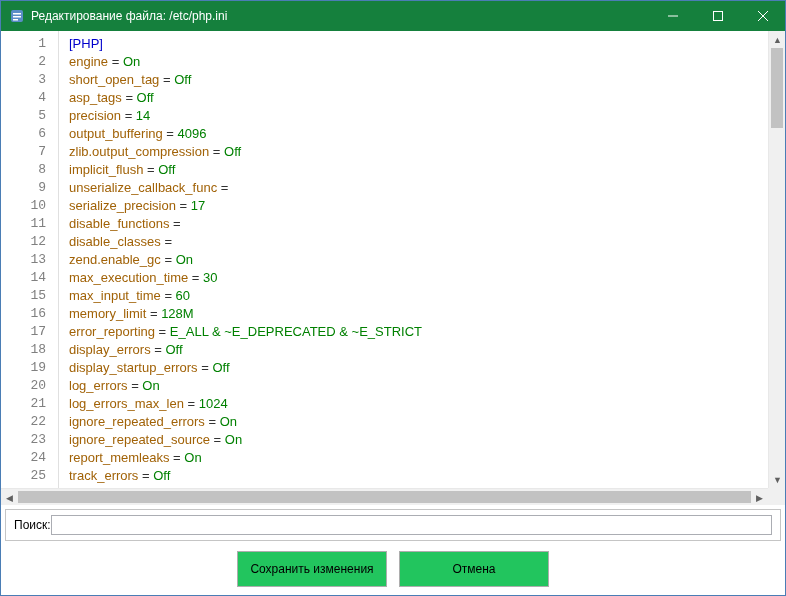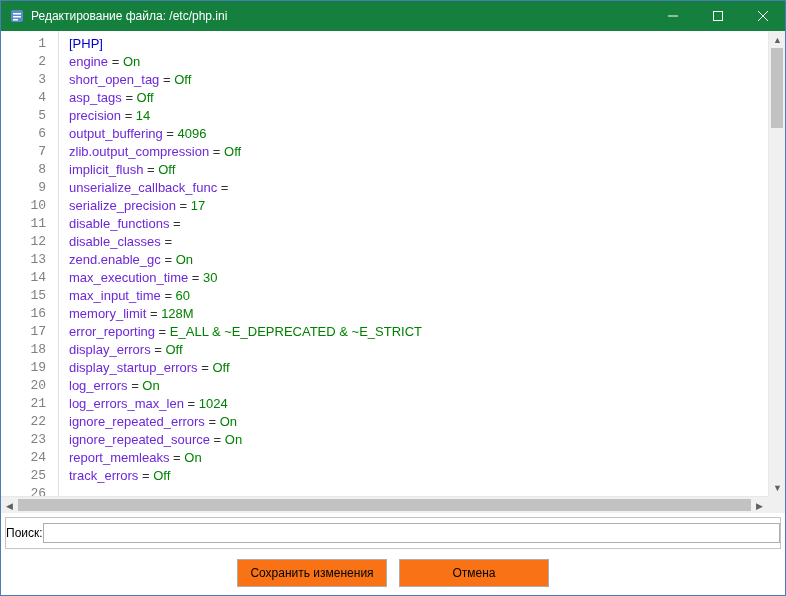--- a/index.html
+++ b/index.html
@@ -80,21 +80,21 @@
   font-family: Liberation Sans, sans-serif;
   font-size: 13px;
   overflow: hidden;
 }
 .code .cl {
   line-height: 18px;
   height: 18px;
   white-space: pre;
 }
 .tok-section { color: #0000cc; }
-.tok-key { color: #6d28d9; }
+.tok-key { color: #a16207; }
 .tok-eq { color: #333; }
 .tok-val { color: #008000; }
 
 .vscroll {
   width: 17px;
   background: #f0f0f0;
   border-left: 1px solid #e8e8e8;
   position: relative;
   flex-shrink: 0;
 }
@@ -155,21 +155,21 @@
   bottom: 0;
   width: 17px;
   height: 17px;
   background: #f0f0f0;
 }
 .hscroll-wrap { position: relative; }
 
 .search-bar {
   border: 1px solid #c5c5c5;
   margin: 4px;
-  padding: 5px 0;
+  padding: 5px 8px;
   display: flex;
   align-items: center;
   gap: 0;
   flex-shrink: 0;
   background: #fff;
 }
 .search-bar label {
   font-size: 12px;
   color: #000;
 }
@@ -185,23 +185,23 @@
 .button-bar {
   display: flex;
   justify-content: center;
   gap: 12px;
   padding: 6px 0 8px 0;
   flex-shrink: 0;
   background: #fff;
 }
 .button-bar button {
   min-width: 150px;
-  height: 28px;
+  height: 36px;
   border: 1px solid #adadad;
-  background: #f97316;
+  background: #22c55e;
   font-size: 12px;
   cursor: pointer;
   font-family: inherit;
 }
 </style>
 </head>
 <body>
 
 <div class="titlebar">
   <span class="app-icon">

